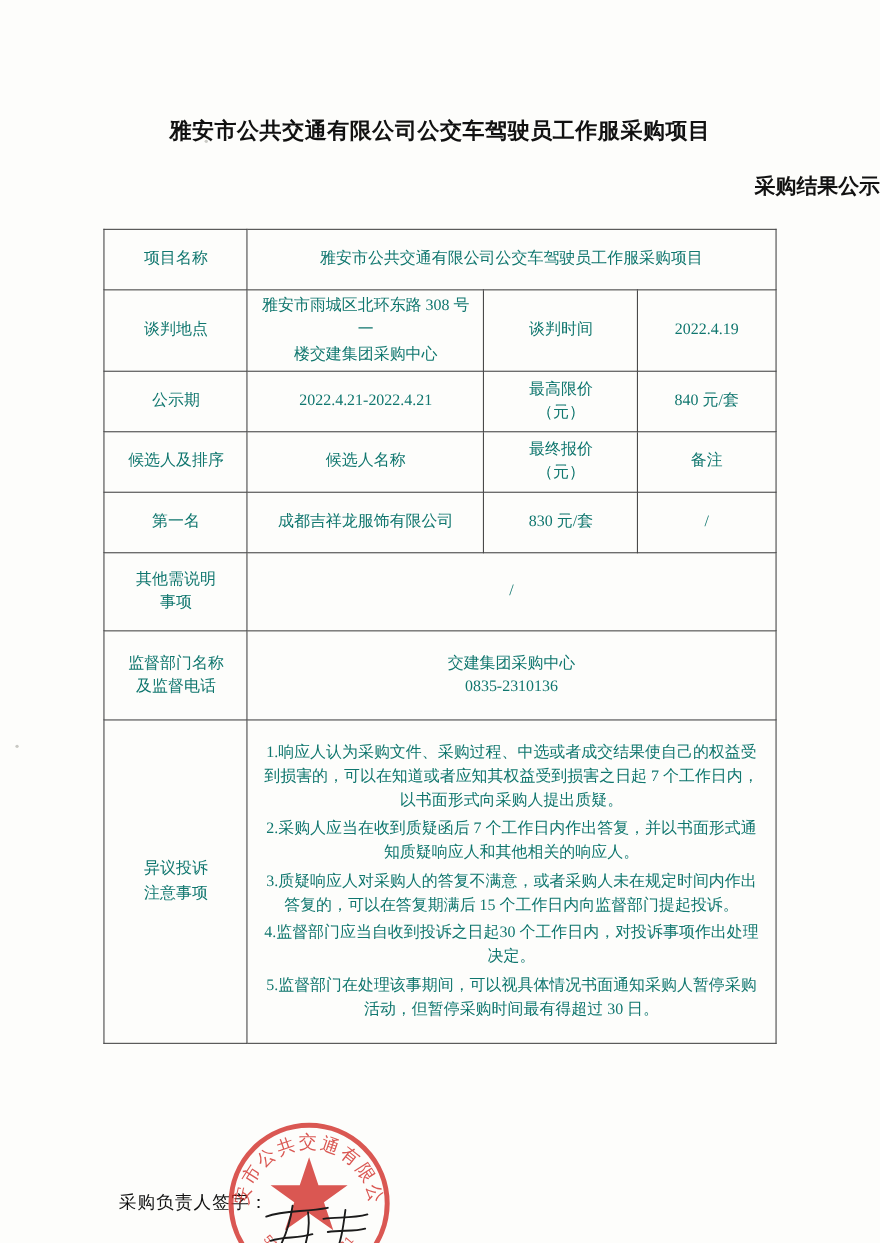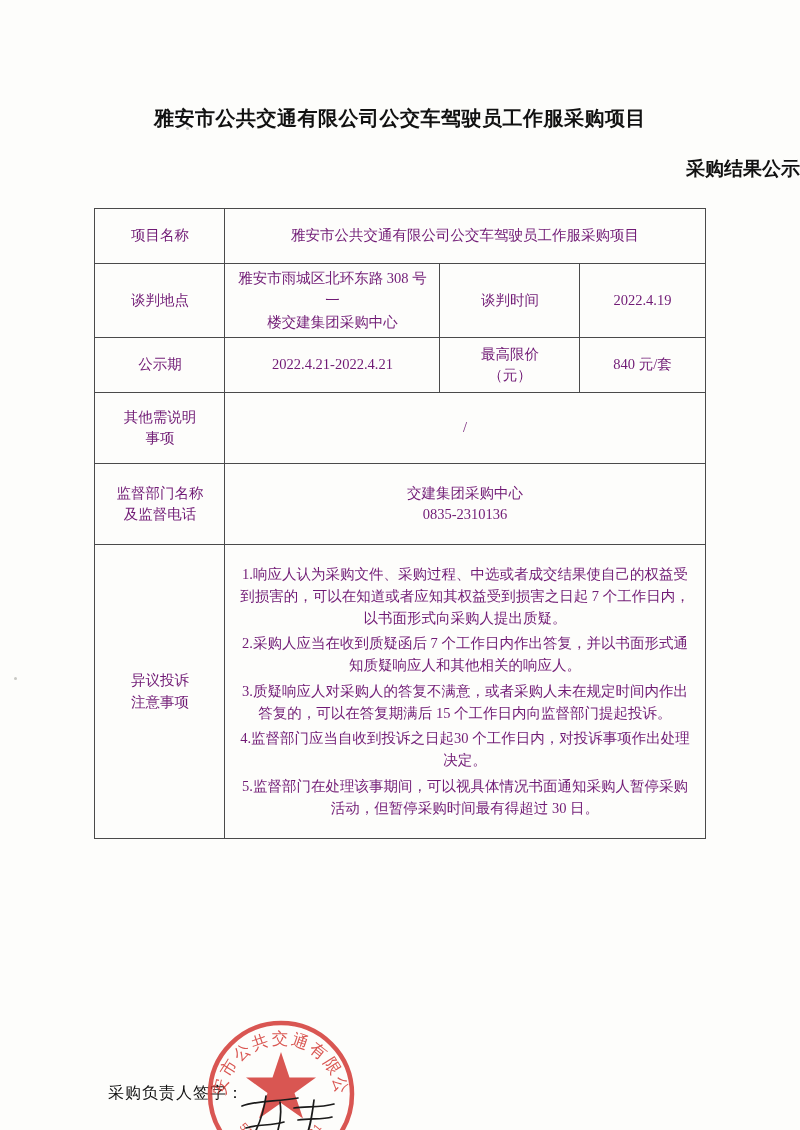--- a/index.html
+++ b/index.html
@@ -43,21 +43,21 @@
     margin: 26px auto 0 auto;
     table-layout: fixed;
   }
   table.main td {
     border: 1px solid #4a4a4a;
     font-size: 14.5px;
     text-align: center;
     vertical-align: middle;
     padding: 4px 6px;
     line-height: 1.5;
-    color: #701a75;
+    color: #0f766e;
   }
   td.tall { height: 46px; }
   td.two-line { line-height: 1.65; }
   .notice-cell {
     text-align: left;
     font-size: 13.6px;
     line-height: 1.72;
     padding: 8px 10px 8px 12px;
     vertical-align: top;
   }
@@ -131,20 +131,35 @@
         <td class="tall">2022.4.19</td>
       </tr>
       <tr>
         <td class="tall">公示期</td>
         <td class="tall">2022.4.21-2022.4.21</td>
         <td class="tall two-line">
           <div>最高限价</div>
           <div>（元）</div>
         </td>
         <td class="tall">840 元/套</td>
+      </tr>
+      <tr>
+        <td class="tall">候选人及排序</td>
+        <td class="tall">候选人名称</td>
+        <td class="tall two-line">
+          <div>最终报价</div>
+          <div>（元）</div>
+        </td>
+        <td class="tall">备注</td>
+      </tr>
+      <tr>
+        <td class="tall">第一名</td>
+        <td class="tall">成都吉祥龙服饰有限公司</td>
+        <td class="tall">830 元/套</td>
+        <td class="tall">/</td>
       </tr>
       <tr>
         <td style="height:62px" class="two-line">
           <div>其他需说明</div>
           <div>事项</div>
         </td>
         <td style="height:62px" colspan="3">/</td>
       </tr>
       <tr>
         <td style="height:72px" class="two-line">

